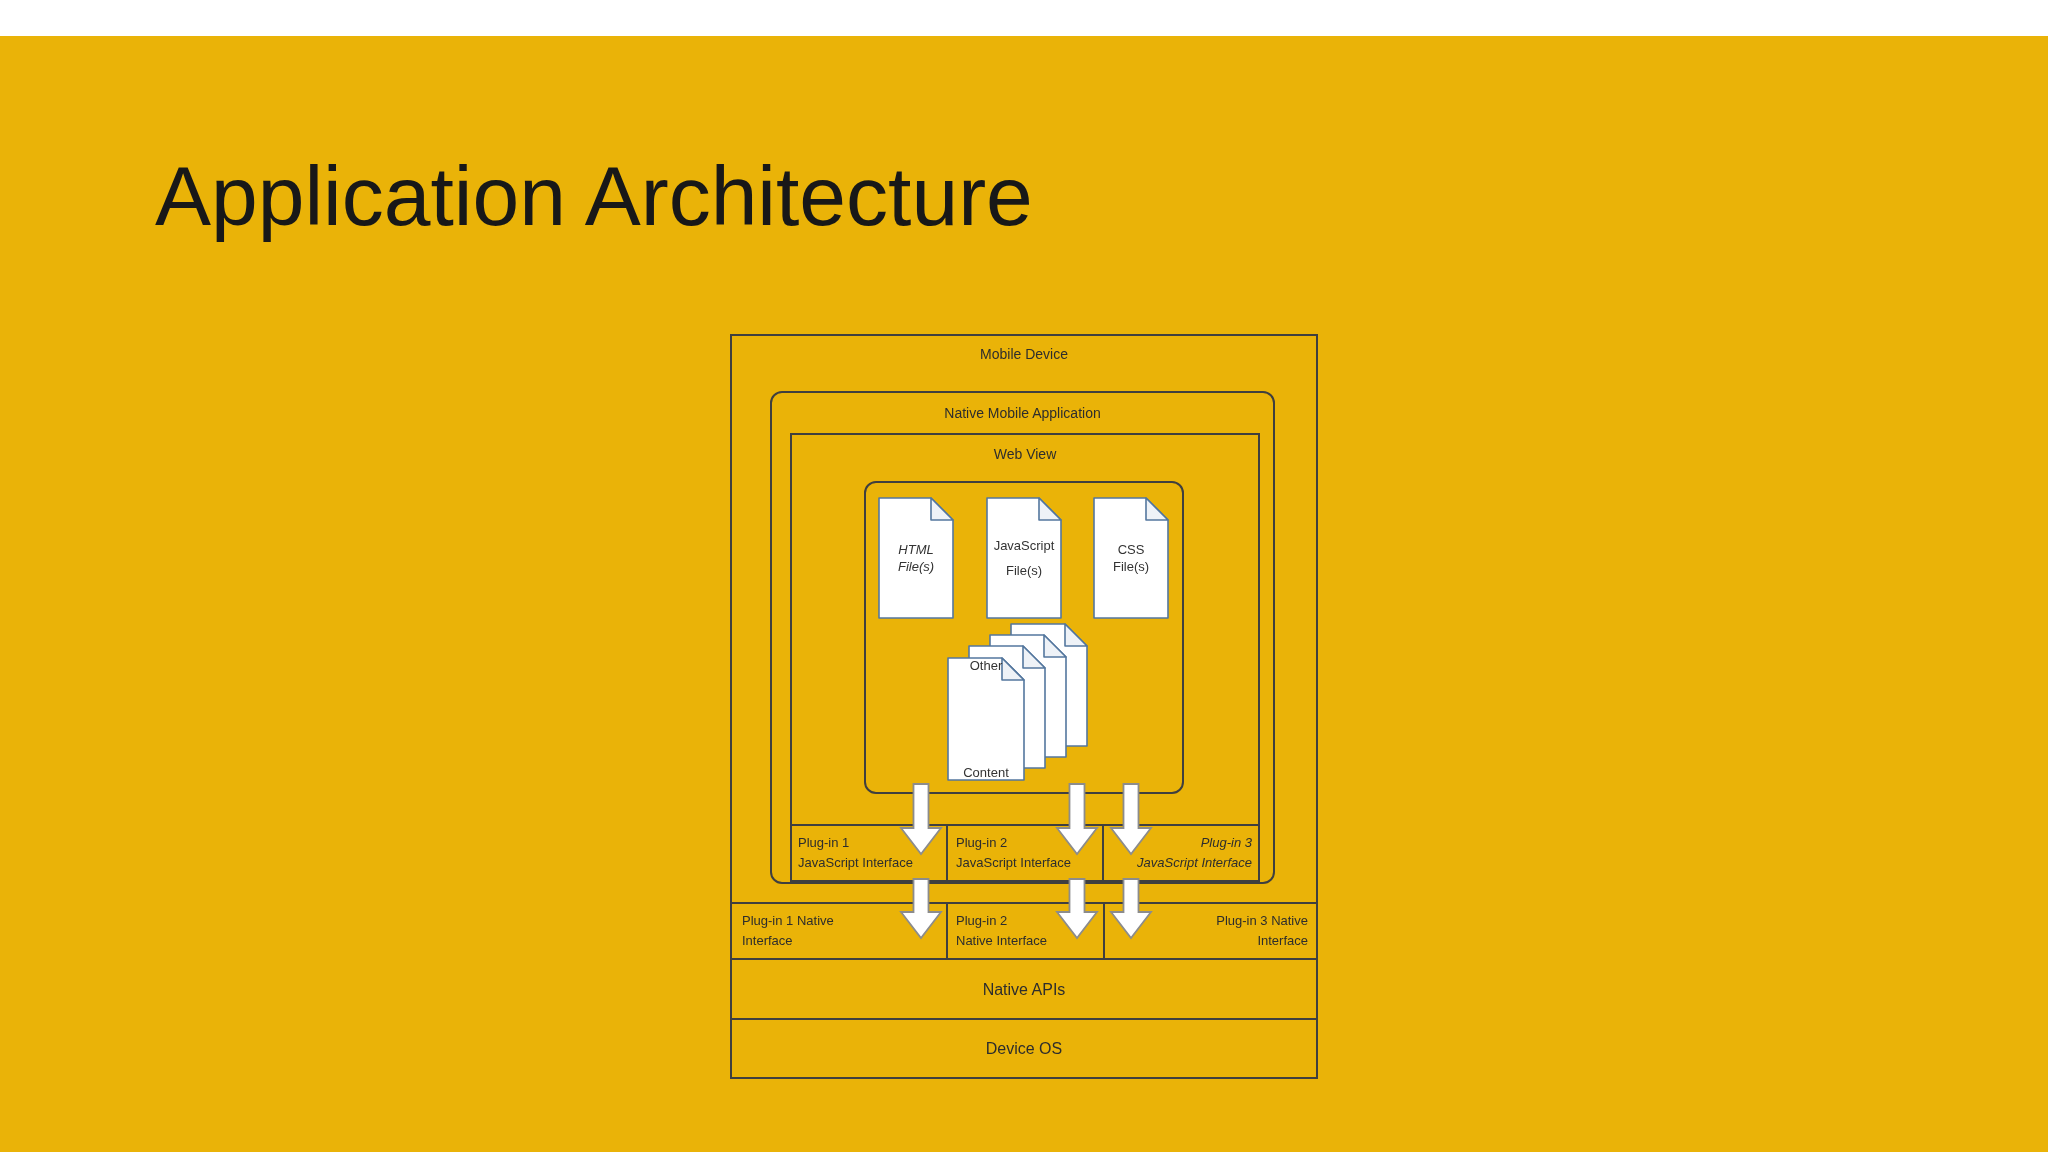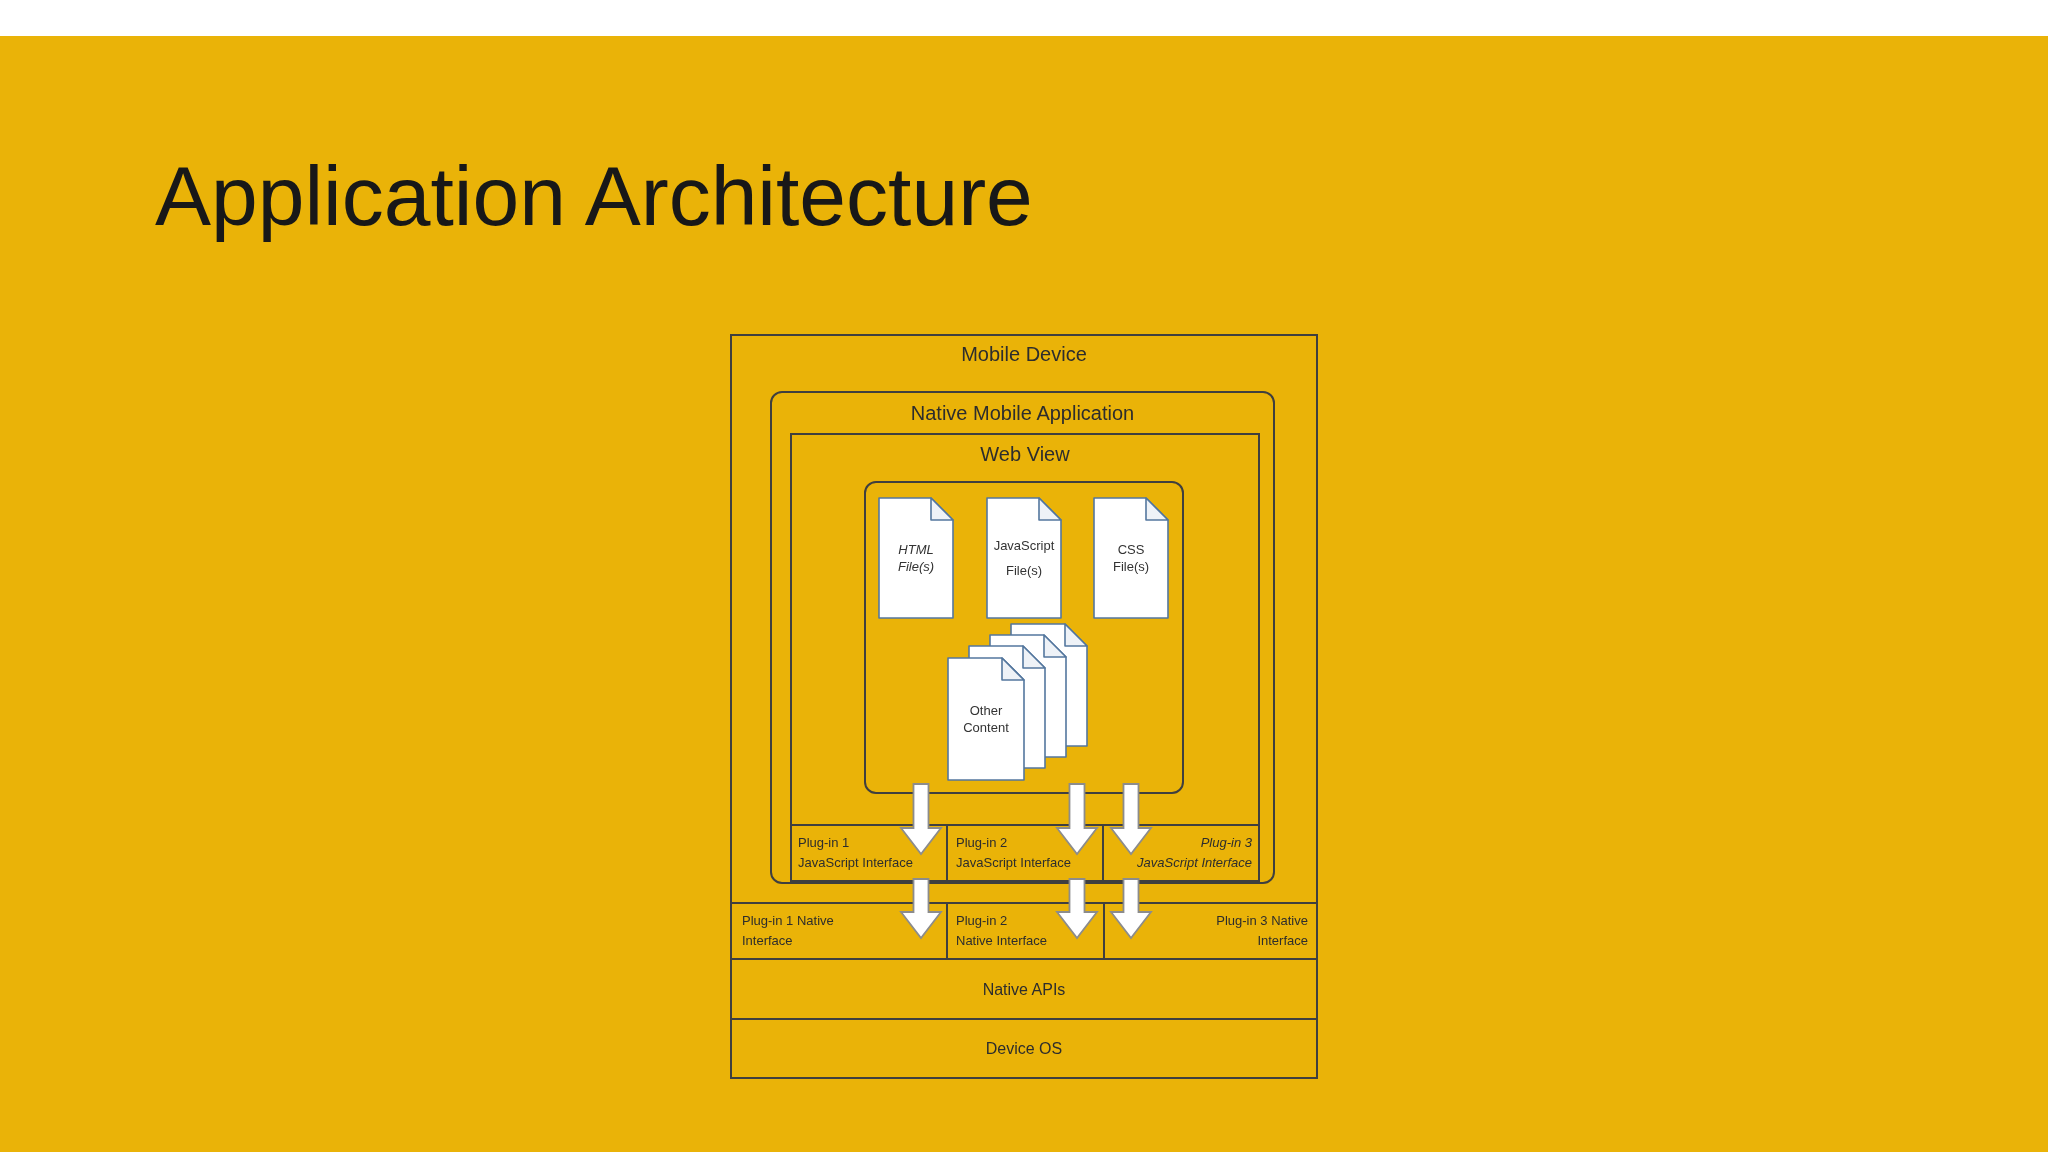--- a/index.html
+++ b/index.html
@@ -2,21 +2,21 @@
 <html><head>
 <meta charset="utf-8">
 <style>
   html,body{margin:0;padding:0;background:#ffffff;}
   #slide{position:relative;width:2048px;height:1152px;background:#eab308;overflow:hidden;
          font-family:"Liberation Sans",sans-serif;margin-top:36px;}
   .title{position:absolute;left:155px;top:118px;margin:0;font-size:84px;line-height:1.0;
          font-weight:300;color:#181818;letter-spacing:0px;white-space:nowrap;}
   .box{position:absolute;border:2px solid #3f3f3f;background:transparent;box-sizing:border-box;}
   .rounded{border-radius:12px;}
-  .lbl{position:absolute;text-align:center;font-size:20px;line-height:24px;color:#2d2d2d;}
+  .lbl{position:absolute;text-align:center;font-size:14px;line-height:24px;color:#2d2d2d;}
   .hline{position:absolute;height:0;border-top:2px solid #3f3f3f;}
   .vline{position:absolute;width:2px;background:#3f3f3f;}
   .row{position:absolute;box-sizing:border-box;}
   .cell{position:absolute;font-size:13px;line-height:20px;color:#2d2d2d;white-space:nowrap;}
   .cell.right{text-align:right;}
   .rowlbl{position:absolute;text-align:center;font-size:16px;line-height:20px;color:#2d2d2d;}
   svg.doc{position:absolute;}
   .page{fill:#ffffff;stroke:#54779e;stroke-width:1.6;stroke-linejoin:round;}
   .fold{fill:#eef2f7;stroke:#54779e;stroke-width:1.6;stroke-linejoin:round;}
   .doc-label{position:absolute;display:flex;flex-direction:column;justify-content:center;
@@ -78,21 +78,21 @@
       <path class="fold" d="M55,1 V23 H77 Z"></path>
   </svg>
   <svg class="doc" style="left:968px;top:609px;" width="78" height="124" viewBox="0 0 78 124">
     <path class="page" d="M1,1 H55 L77,23 V123 H1 Z"></path>
       <path class="fold" d="M55,1 V23 H77 Z"></path>
   </svg>
   <svg class="doc" style="left:947px;top:621px;" width="78" height="124" viewBox="0 0 78 124">
     <path class="page" d="M1,1 H55 L77,23 V123 H1 Z"></path>
       <path class="fold" d="M55,1 V23 H77 Z"></path>
   </svg>
-  <div class="doc-label" style="left:947px;top:621px;width:78px;height:124px;">
+  <div class="doc-label" style="left:947px;top:621px;width:78px;height:124px;justify-content:space-between;">
     <div>Other</div>
     <div>Content</div>
   </div>
 
   <div class="hline" style="left:790px;top:788px;width:470px;"></div>
   <div class="vline" style="left:946px;top:790px;height:56px;"></div>
   <div class="vline" style="left:1102px;top:790px;height:56px;"></div>
 
   <div class="cell" style="left:798px;top:797px;">
     <div>Plug-in 1</div>

